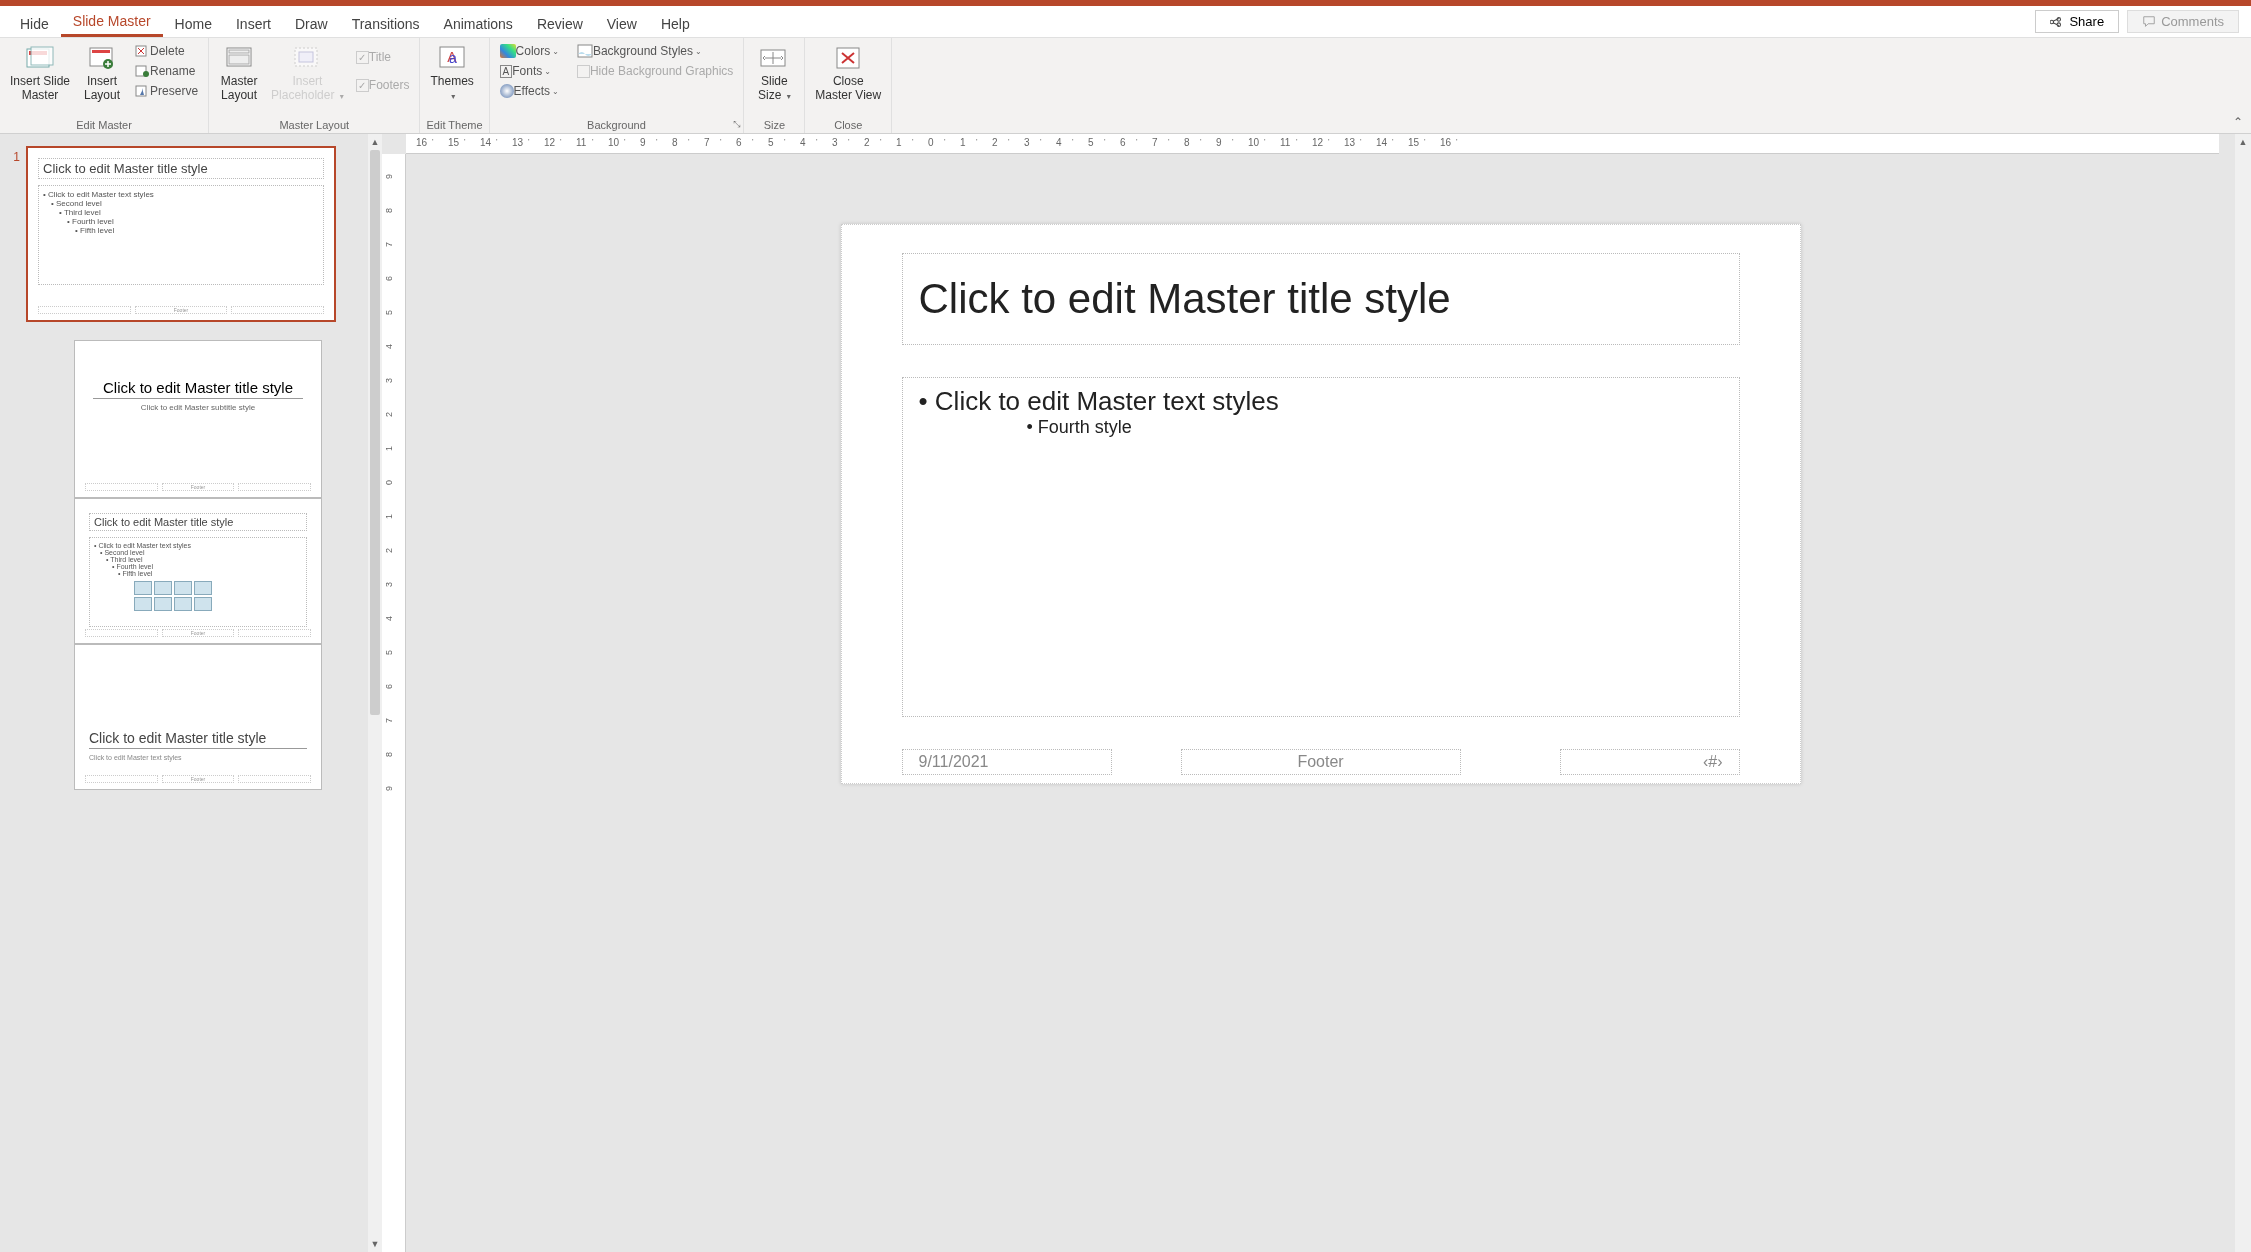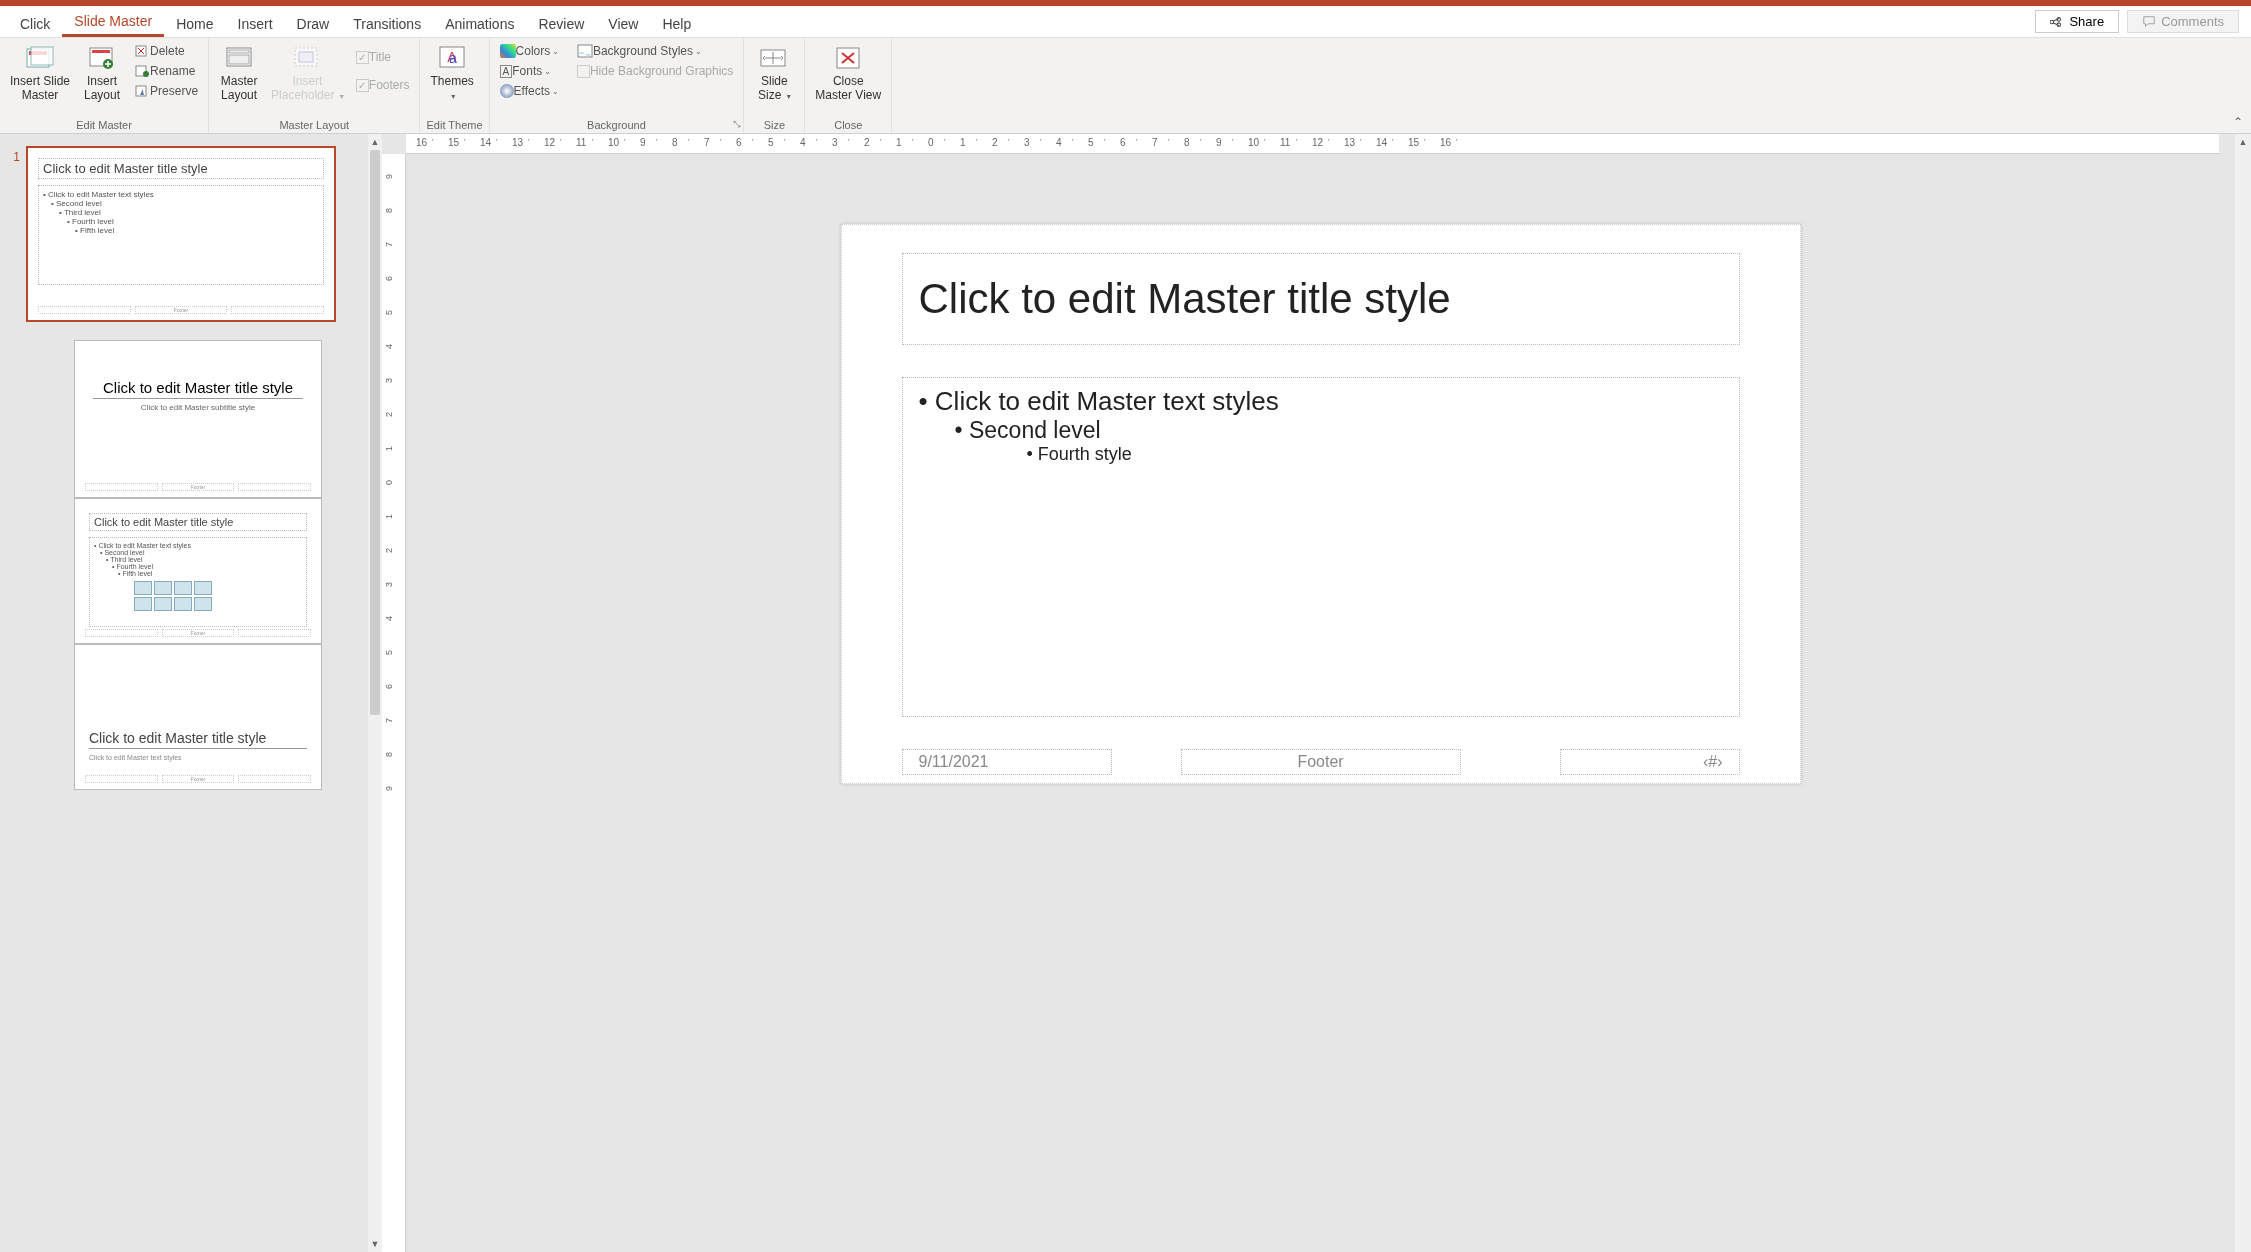--- a/index.html
+++ b/index.html
@@ -90,21 +90,21 @@
 .content-icons-grid { display: grid; grid-template-columns: repeat(4, 18px); gap: 2px; margin-top: 4px; margin-left: 40px; }
 .content-icons-grid span { width: 18px; height: 14px; background: #cfe3ed; border: 1px solid #8ab; }
 </style>
 </head>
 <body>
 
 <div class="titlebar-strip"></div>
 
 <div class="tabs-bar">
   <div class="tabs-left">
-    <div class="tab">Click</div>
+    <div class="tab">Hide</div>
     <div class="tab active">Slide Master</div>
     <div class="tab">Home</div>
     <div class="tab">Insert</div>
     <div class="tab">Draw</div>
     <div class="tab">Transitions</div>
     <div class="tab">Animations</div>
     <div class="tab">Review</div>
     <div class="tab">View</div>
     <div class="tab">Help</div>
   </div>
@@ -478,21 +478,20 @@
             <span style="position: absolute; top: 3px; left: 1018px; font-size: 8px;">'</span>
             <span class="tick" style="left: 1034px;">16</span>
             <span style="position: absolute; top: 3px; left: 1050px; font-size: 8px;">'</span>
           </div>
       </div>
       <div class="canvas-inner">
         <div class="slide-canvas">
           <div class="ph title-ph">Click to edit Master title style</div>
           <div class="ph body-ph">
             <div class="lvl1">Click to edit Master text styles</div>
-            <div class="lvl2">Second level</div>
             <div class="lvl4">Fourth style</div>
           </div>
           <div class="ph footer-ph date-ph">9/11/2021</div>
           <div class="ph footer-ph center-ph">Footer</div>
           <div class="ph footer-ph num-ph">‹#›</div>
         </div>
       </div>
     </div>
     <div class="editor-scroll-vert">
       <div class="ruler-up-arrow" style="width:16px;height:16px">▲</div>

